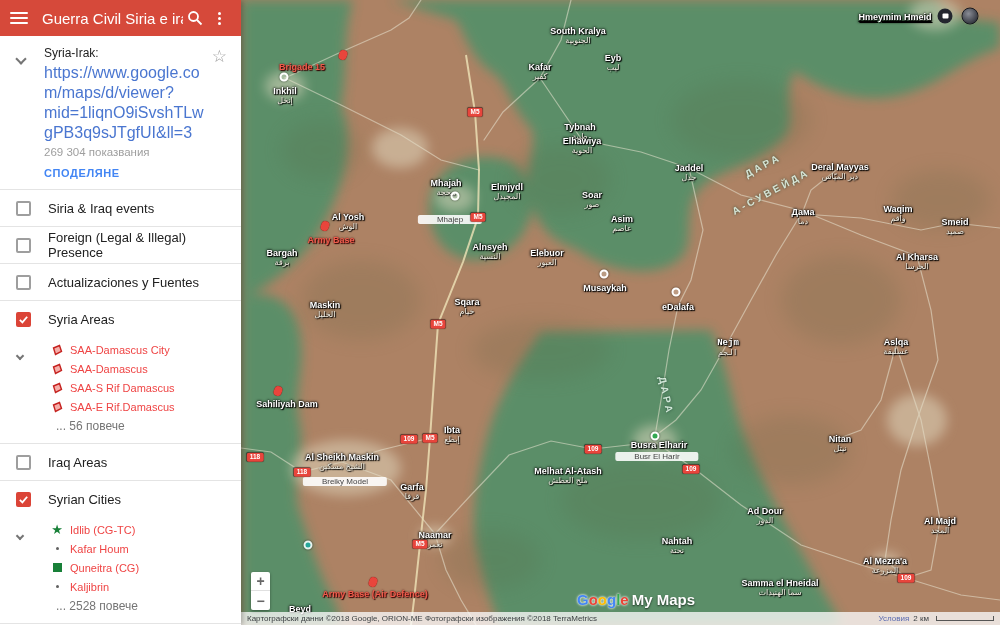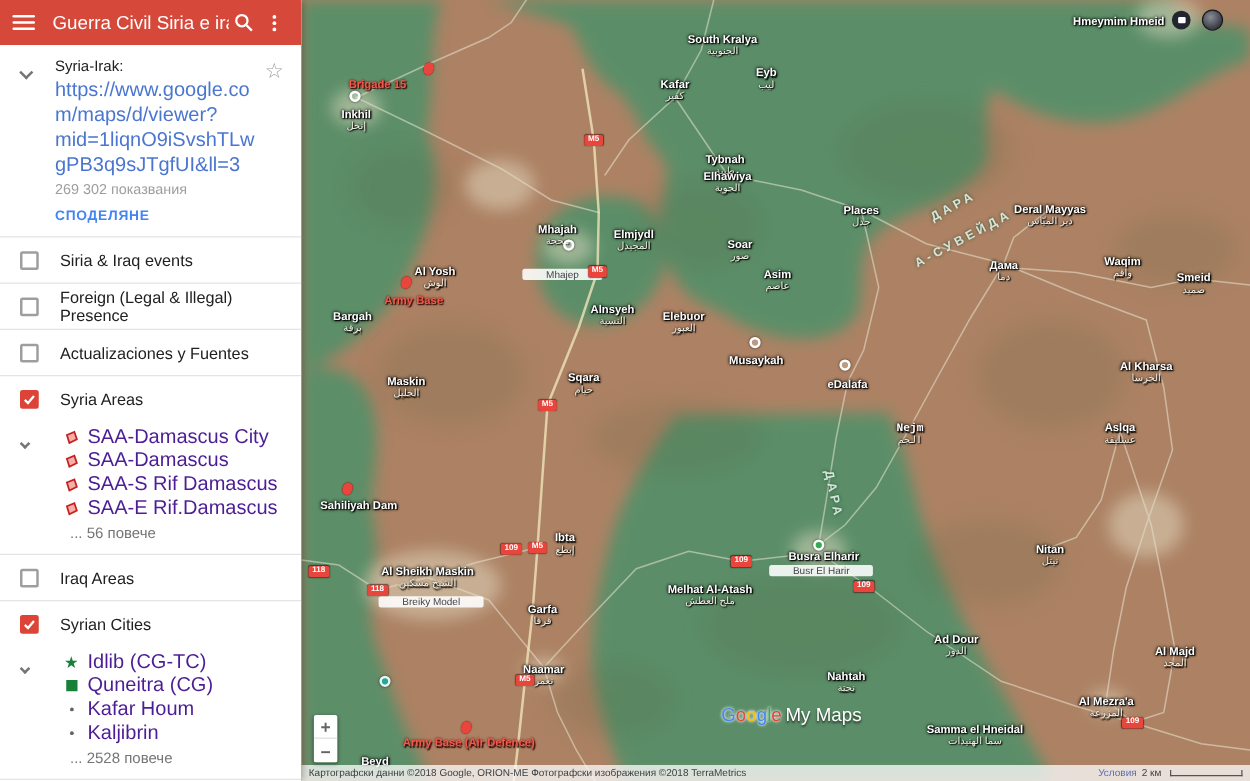--- a/index.html
+++ b/index.html
@@ -29,21 +29,21 @@
   .lrow{height:36px;display:flex;align-items:center;padding:0 16px;cursor:pointer}
   .cb{width:15px;height:15px;border:2px solid #9e9e9e;border-radius:2px;margin-right:17px;flex:none;
       display:flex;align-items:center;justify-content:center}
   .cb.on{border-color:#db4437;background:#db4437}
   .cb svg{width:11px;height:11px}
   .llab{font-size:13px;color:#212121}
   .subwrap{position:relative;padding:3px 0 8px 50px}
   .subwrap .chev-abs{position:absolute;left:17px;top:8px}
   .srow{height:19px;display:flex;align-items:center;cursor:pointer}
   .sic{width:14px;height:13px;margin-right:6px;flex:none;display:flex;align-items:center;justify-content:center;font-size:11px}
-  .slab{font-size:16px;color:#4c1d95;white-space:nowrap}
+  .slab{font-size:11px;color:#ef4444;white-space:nowrap}
   .more{height:19px;display:flex;align-items:center;font-size:12px;color:#757575;padding-left:6px;cursor:pointer}
   .chev{display:inline-block;width:8px;height:8px;border-right:2px solid #757575;border-bottom:2px solid #757575;
         transform:rotate(45deg);cursor:pointer}
   .chev.small{width:6px;height:6px}
 
   
   .map{position:absolute;left:241px;top:0;width:759px;height:625px;overflow:hidden;background:#93a073;cursor:default}
   .map svg.base{position:absolute;left:0;top:0}
   .ov{position:absolute;left:0;top:0;width:759px;height:625px}
 
@@ -70,21 +70,21 @@
   .mk.bc i{width:6px;height:5px;background:#fff;border-radius:1px;display:block}
   .mk.av{width:17px;height:17px;border-radius:50%;border:1px solid #16181f;
          background:radial-gradient(circle at 40% 35%,#8a8d96,#3a3d46 70%,#23262f)}
 
   .zoomctl{position:absolute;left:10px;top:572px;width:19px;z-index:10;
            box-shadow:0 1px 3px rgba(0,0,0,.4);border-radius:2px;overflow:hidden}
   .zbtn{width:19px;height:19px;background:#fff;color:#666;font-size:14px;font-weight:bold;
         display:flex;align-items:center;justify-content:center;cursor:pointer}
   .zbtn:first-child{border-bottom:1px solid #e0e0e0}
 
-  .wm{position:absolute;left:336px;top:564px;z-index:8;font-size:15px;font-weight:normal;white-space:nowrap}
+  .wm{position:absolute;left:336px;top:591px;z-index:8;font-size:15px;font-weight:bold;white-space:nowrap}
   .wm .g span{text-shadow:0 0 2px rgba(255,255,255,.95),0 0 3px rgba(255,255,255,.8)}
   .wm .mm{color:#fff;text-shadow:0 1px 2px rgba(0,0,0,.7);margin-left:3px}
 
   .attr{position:absolute;left:0;bottom:0;width:759px;height:13px;background:rgba(250,250,250,.78);
         display:flex;align-items:center;font-size:8px;color:#3c4043;z-index:9;padding:0 6px;gap:4px}
   .attr .terms{margin-left:auto;color:#5b6bb0;cursor:pointer}
   .attr .scalebar{width:58px;height:5px;border-left:1px solid #555;border-right:1px solid #555;
                   border-bottom:1px solid #555;margin-left:3px}
 </style>
 </head>
@@ -158,21 +158,21 @@
 
     <div class="ov">
         <div class="ml town" style="left: 337px; top: 6px; margin-top: 20px;">
           <span class="mt">South Kralya</span>
           <span class="ms">الجنوبية</span>
         </div>
         <div class="ml town" style="left: 372px; top: 53px;">
           <span class="mt">Eyb</span>
           <span class="ms">ليب</span>
         </div>
-        <div class="ml town" style="left: 654px; top: 12px;">
+        <div class="ml town" style="left: 654px; top: 12px; text-decoration: underline;">
           <span class="mt">Hmeymim Hmeid</span>
         </div>
         <div class="ml red" style="left: 61px; top: 62px;">
           <span class="mt">Brigade 15</span>
         </div>
         <div class="ml town" style="left: 44px; top: 86px;">
           <span class="mt">Inkhil</span>
           <span class="ms">إنخل</span>
         </div>
         <div class="ml town" style="left: 299px; top: 62px;">
@@ -181,21 +181,21 @@
         </div>
         <div class="ml town" style="left: 339px; top: 122px;">
           <span class="mt">Tybnah</span>
           <span class="ms">طيبة</span>
         </div>
         <div class="ml town" style="left: 341px; top: 136px;">
           <span class="mt">Elhawiya</span>
           <span class="ms">الحوية</span>
         </div>
         <div class="ml town" style="left: 448px; top: 163px;">
-          <span class="mt">Places</span>
+          <span class="mt">Jaddel</span>
           <span class="ms">جدل</span>
         </div>
         <div class="ml town" style="left: 599px; top: 162px;">
           <span class="mt">Deral Mayyas</span>
           <span class="ms">دير الميّاس</span>
         </div>
         <div class="ml town" style="left: 266px; top: 182px;">
           <span class="mt">Elmjydl</span>
           <span class="ms">المجيدل</span>
         </div>
@@ -238,21 +238,21 @@
           <span class="ms">برقة</span>
         </div>
         <div class="ml town" style="left: 249px; top: 242px;">
           <span class="mt">Alnsyeh</span>
           <span class="ms">النسية</span>
         </div>
         <div class="ml town" style="left: 306px; top: 248px;">
           <span class="mt">Elebuor</span>
           <span class="ms">العبور</span>
         </div>
-        <div class="ml town" style="left: 676px; top: 252px; margin-top: 36px;">
+        <div class="ml town" style="left: 676px; top: 252px;">
           <span class="mt">Al Kharsa</span>
           <span class="ms">الخرسا</span>
         </div>
         <div class="ml town" style="left: 364px; top: 283px;">
           <span class="mt">Musaykah</span>
         </div>
         <div class="ml town" style="left: 437px; top: 302px;">
           <span class="mt">eDalafa</span>
         </div>
         <div class="ml town" style="left: 226px; top: 297px;">
@@ -292,21 +292,21 @@
           <span class="mt">Al Sheikh Maskin</span>
           <span class="ms">الشيخ مسكين</span>
         </div>
         <div class="ml pill" style="left: 104px; top: 477px;">
           <span class="mt">Breiky Model</span>
         </div>
         <div class="ml town" style="left: 327px; top: 466px;">
           <span class="mt">Melhat Al-Atash</span>
           <span class="ms">ملح العطش</span>
         </div>
-        <div class="ml town" style="left: 171px; top: 482px; margin-left: 22px;">
+        <div class="ml town" style="left: 171px; top: 482px;">
           <span class="mt">Garfa</span>
           <span class="ms">قرفا</span>
         </div>
         <div class="ml town" style="left: 524px; top: 506px;">
           <span class="mt">Ad Dour</span>
           <span class="ms">الدور</span>
         </div>
         <div class="ml town" style="left: 699px; top: 516px;">
           <span class="mt">Al Majd</span>
           <span class="ms">المجد</span>
@@ -406,21 +406,21 @@
           <i></i>
         </span>
     </div>
 
     <div class="info">
       <span class="chev-abs"><span class="chev"></span></span>
       <div class="iname">Syria-Irak:</div>
       <div class="ilink">
         <span>https://www.google.com/maps/d/viewer?</span><br><span>mid=1liqnO9iSvshTLwgPB3q9sJTgfUI&amp;ll=3</span>
       </div>
-      <div class="iviews">269 302 показвания</div>
+      <div class="iviews">269 304 показвания</div>
       <div class="ishare">СПОДЕЛЯНЕ</div>
       <span class="star">☆</span>
     </div>
     <div class="divider"></div>
 
     <div>
         <div class="lrow">
           <span class="cb"></span>
           <span class="llab">Siria &amp; Iraq events</span>
         </div>
@@ -496,29 +496,29 @@
         <div class="subwrap">
           <span class="chev-abs"><span class="chev small"></span></span>
           <div class="srow">
             <span class="sic">
               <span style="color:#188038;font-size:13px">★</span>
             </span>
             <span class="slab">Idlib (CG-TC)</span>
           </div>
           <div class="srow">
             <span class="sic">
+              <span style="display:inline-block;width:3px;height:3px;border-radius:50%;background:#616161"></span>
+            </span>
+            <span class="slab">Kafar Houm</span>
+          </div>
+          <div class="srow">
+            <span class="sic">
               <span style="display:inline-block;width:9px;height:9px;background:#188038"></span>
             </span>
             <span class="slab">Quneitra (CG)</span>
-          </div>
-          <div class="srow">
-            <span class="sic">
-              <span style="display:inline-block;width:3px;height:3px;border-radius:50%;background:#616161"></span>
-            </span>
-            <span class="slab">Kafar Houm</span>
           </div>
           <div class="srow">
             <span class="sic">
               <span style="display:inline-block;width:3px;height:3px;border-radius:50%;background:#616161"></span>
             </span>
             <span class="slab">Kaljibrin</span>
           </div>
           <div class="more">... 2528 повече</div>
         </div>
         <div class="divider"></div>

